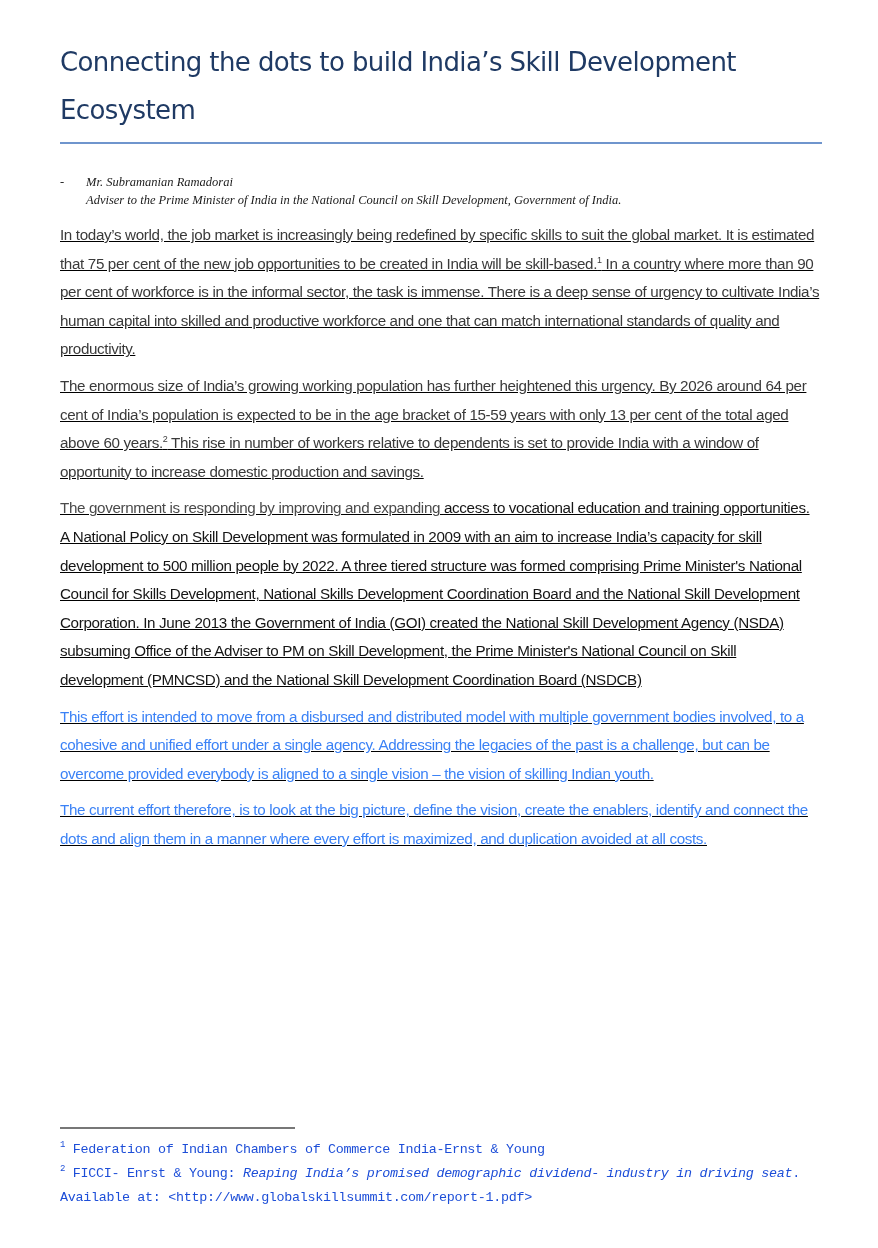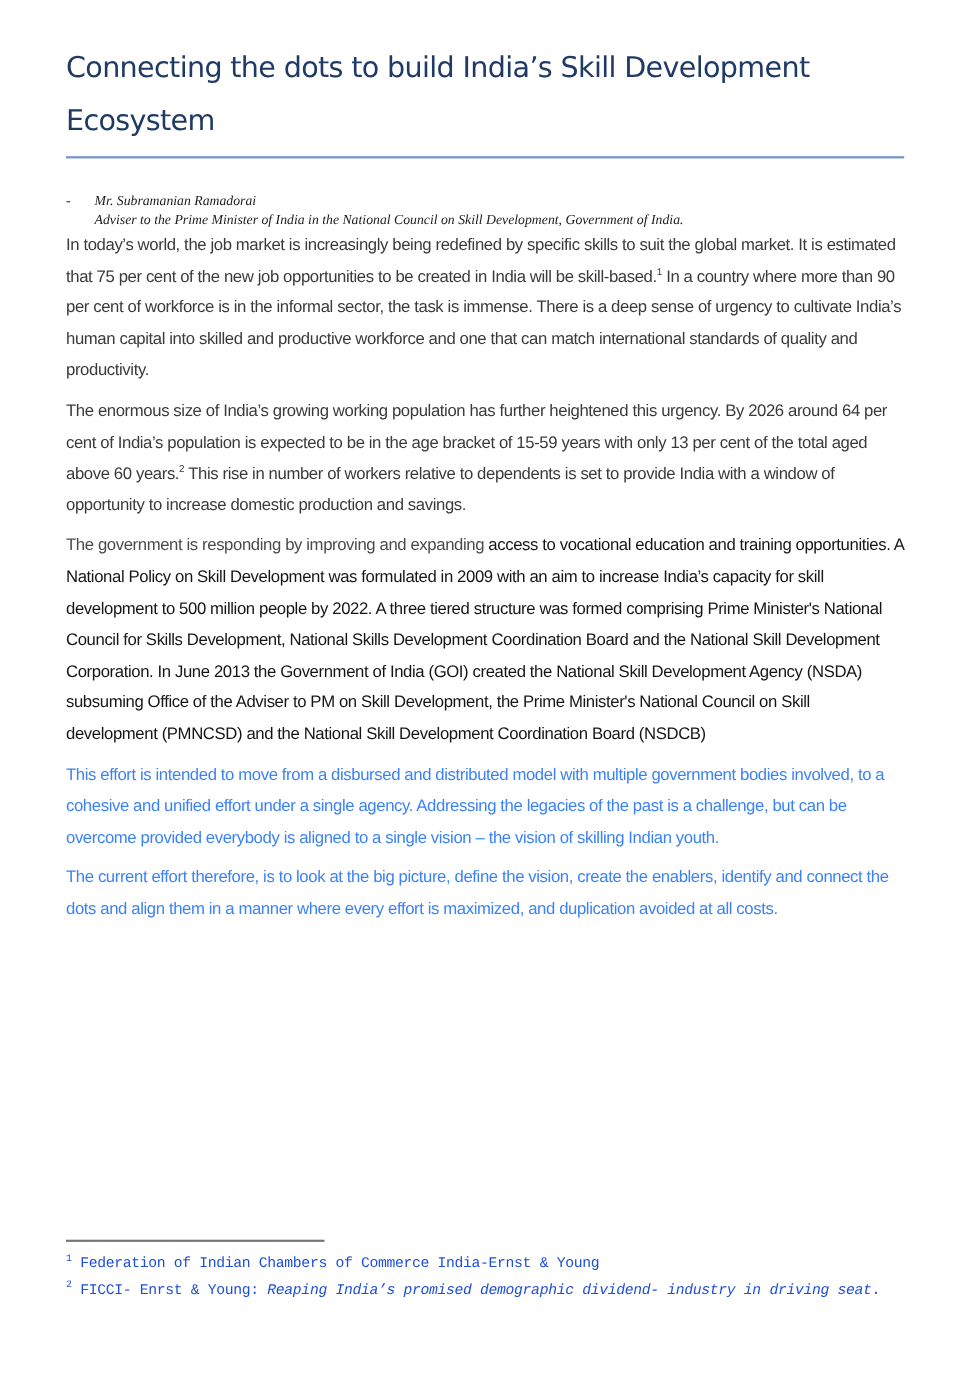--- a/index.html
+++ b/index.html
@@ -46,21 +46,22 @@
       color: #1a1a1a;
       padding-left: 26px;
     }
     .author-bullet {
       position: absolute;
       left: 0;
       top: 0;
       font-style: normal;
     }
     .body-text {
-      margin-top: 0;
+      margin-top: 12px;
+      text-decoration: underline;
     }
     .para {
       margin: 0 0 8px 0;
       font-family: "Liberation Sans", sans-serif;
       font-size: 15.2px;
       line-height: 28.6px;
       color: #3a3a3a;
       letter-spacing: -0.35px;
     }
     .para.dark {
@@ -130,13 +131,14 @@
 
 <div class="footnote-rule"></div>
 
 <div class="footnotes">
   <div class="footnote">
     <sup>1</sup><span> Federation of Indian Chambers of Commerce India-Ernst &amp; Young</span>
   </div>
   <div class="footnote">
     <sup>2</sup><span> FICCI- Enrst &amp; Young: </span><span class="fn-italic">Reaping India’s promised demographic dividend- industry in driving seat</span><span>.</span>
   </div>
+  <div class="footnote">Available at: &lt;http://www.globalskillsummit.com/report-1.pdf&gt;</div>
 </div>
 
 </body></html>

